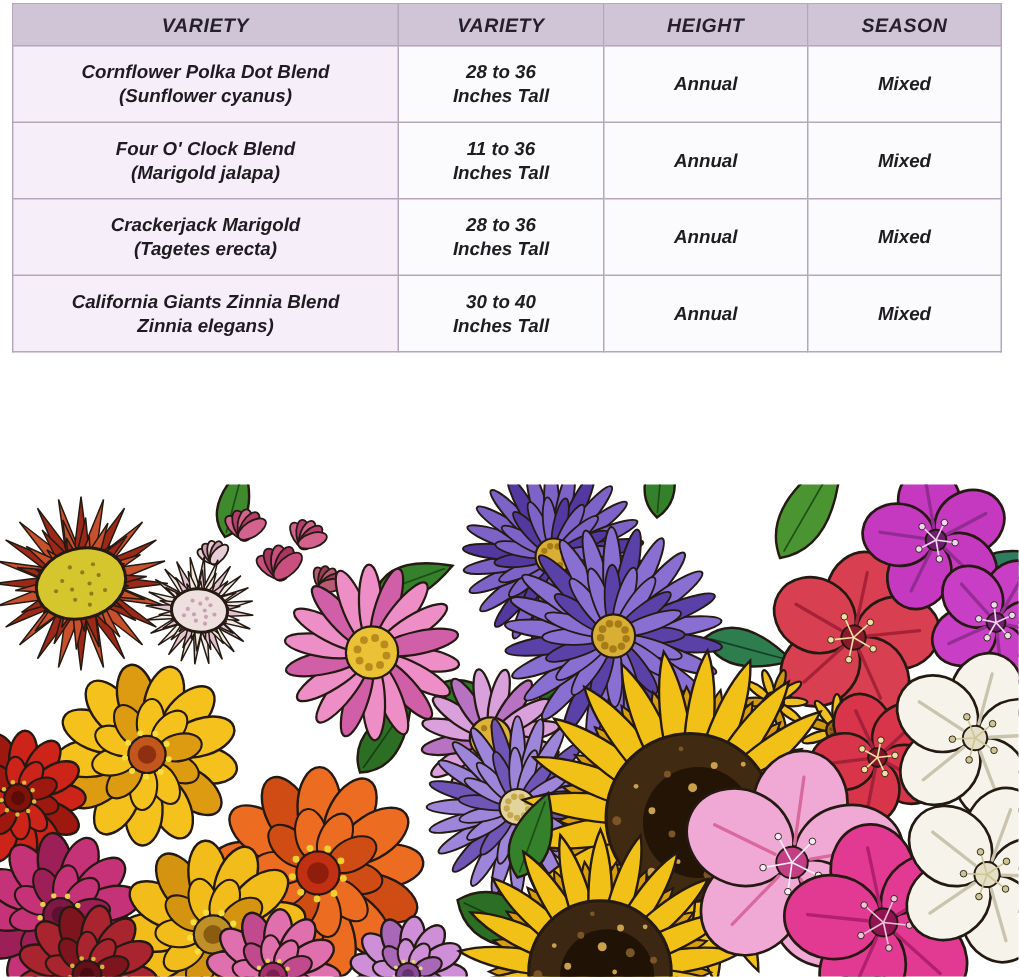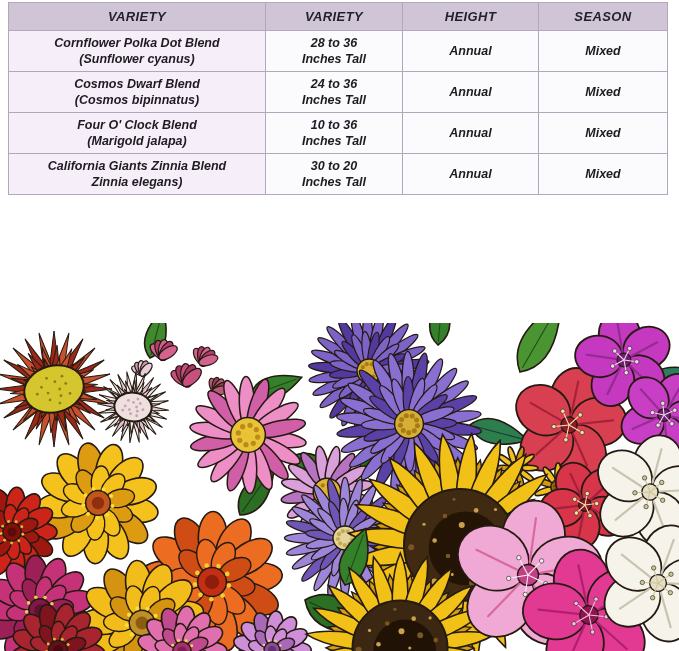--- a/index.html
+++ b/index.html
@@ -15,21 +15,21 @@
     border-collapse:collapse;table-layout:fixed;
     border:1px solid var(--outer-border,#a195aa);
     font-style:italic;
   }
   table.seed-table th, table.seed-table td{
     border:1px solid var(--border,#b3a7bc);
     text-align:center;vertical-align:middle;
     padding:0 4px;color:var(--text,#1e1c20);
   }
   table.seed-table thead tr{height:28px;}
-  table.seed-table tbody tr{height:41px;}
+  table.seed-table tbody tr{height:51px;}
   table.seed-table th{
     background:var(--header-bg,#cfc5d7);
     font-size:13px;font-weight:700;letter-spacing:.4px;color:#241f2b;
   }
   table.seed-table td{
     background:var(--cell-bg,#fbfafc);
     font-size:12.5px;font-weight:700;line-height:1.32;
   }
   table.seed-table td.variety{background:var(--variety-bg,#f6eef9);}
   .cell-line{display:block;}
@@ -66,57 +66,57 @@
           </td>
           <td>
             <span class="cell-line">Annual</span>
           </td>
           <td>
             <span class="cell-line">Mixed</span>
           </td>
         </tr>
         <tr>
           <td class="variety">
-            <span class="cell-line">Cosmos Dwarf Blend</span>
-            <span class="cell-line">(Cosmos bipinnatus)</span>
+            <span class="cell-line">Four O' Clock Blend</span>
+            <span class="cell-line">(Marigold jalapa)</span>
           </td>
           <td>
-            <span class="cell-line">24 to 36</span>
+            <span class="cell-line">11 to 36</span>
             <span class="cell-line">Inches Tall</span>
           </td>
           <td>
             <span class="cell-line">Annual</span>
           </td>
           <td>
             <span class="cell-line">Mixed</span>
           </td>
         </tr>
         <tr>
           <td class="variety">
-            <span class="cell-line">Four O' Clock Blend</span>
-            <span class="cell-line">(Marigold jalapa)</span>
+            <span class="cell-line">Crackerjack Marigold</span>
+            <span class="cell-line">(Tagetes erecta)</span>
           </td>
           <td>
-            <span class="cell-line">10 to 36</span>
+            <span class="cell-line">28 to 36</span>
             <span class="cell-line">Inches Tall</span>
           </td>
           <td>
             <span class="cell-line">Annual</span>
           </td>
           <td>
             <span class="cell-line">Mixed</span>
           </td>
         </tr>
         <tr>
           <td class="variety">
             <span class="cell-line">California Giants Zinnia Blend</span>
             <span class="cell-line">Zinnia elegans)</span>
           </td>
           <td>
-            <span class="cell-line">30 to 20</span>
+            <span class="cell-line">30 to 40</span>
             <span class="cell-line">Inches Tall</span>
           </td>
           <td>
             <span class="cell-line">Annual</span>
           </td>
           <td>
             <span class="cell-line">Mixed</span>
           </td>
         </tr>
       </tbody>

